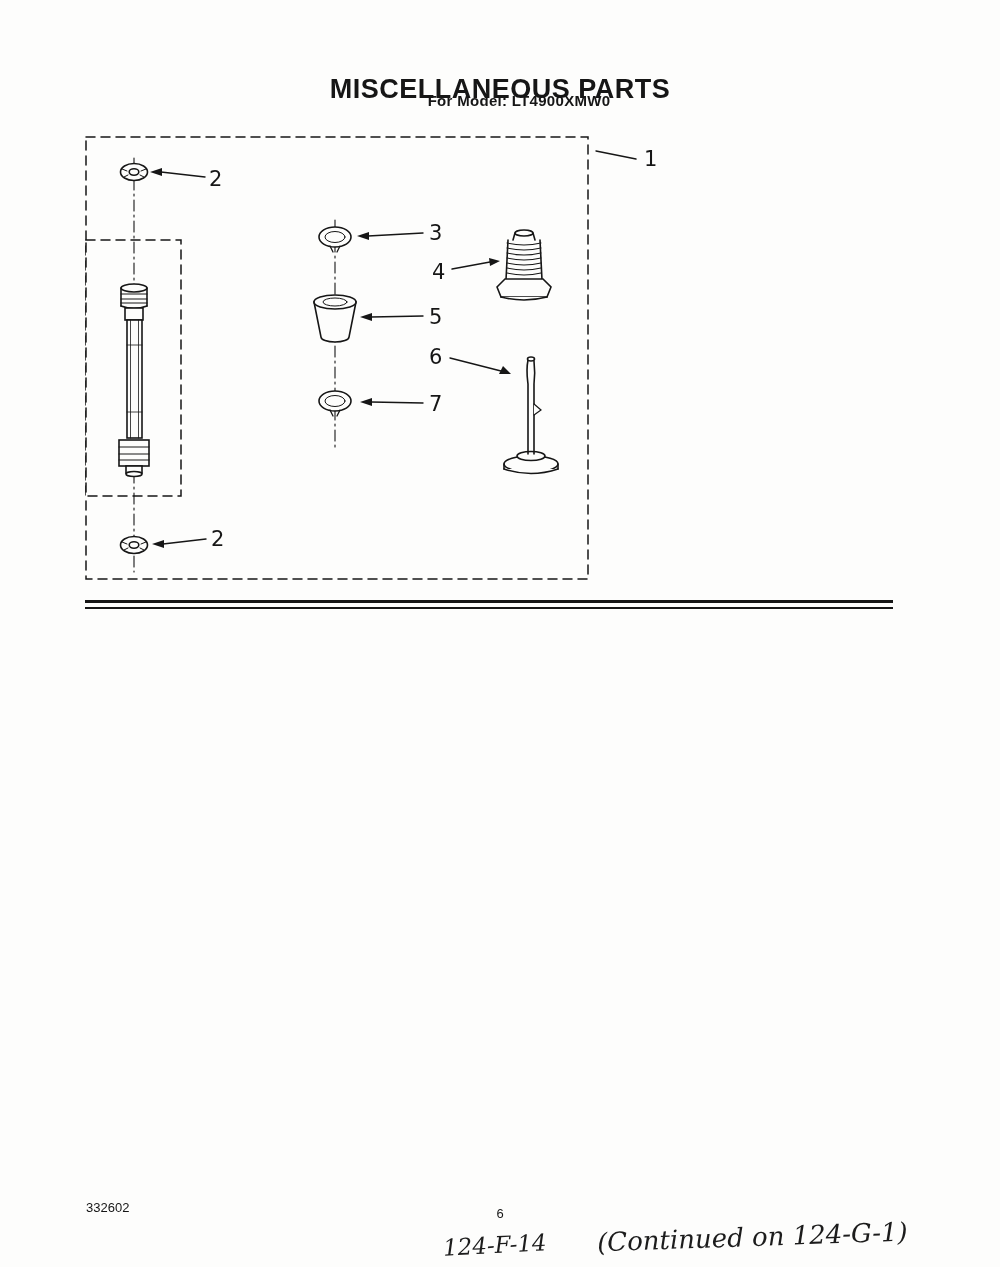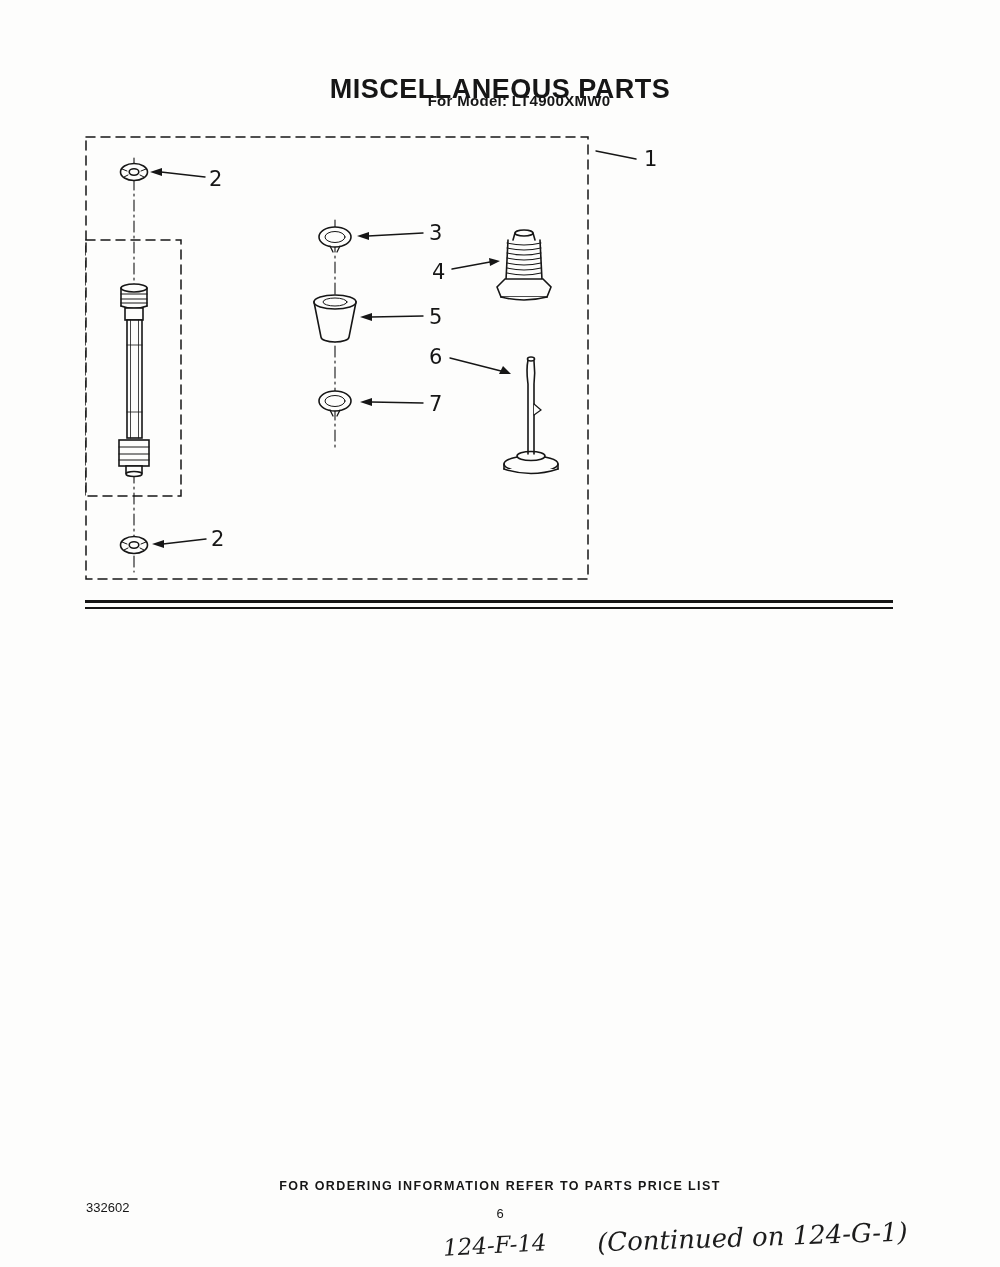--- a/index.html
+++ b/index.html
@@ -181,19 +181,18 @@
       <text x="429" y="324">5</text>
       <text x="429" y="364">6</text>
       <text x="429" y="411">7</text>
       <text x="211" y="546">2</text>
     </g>
   </svg>
 
   <div class="rule-thick"></div>
   <div class="rule-thin"></div>
 
-  <div class="ordering-notice">FOR ORDERING INFORMATION REFER TO PARTS PRICE LIST</div>
   <div class="doc-number">332602</div>
   <div class="page-number">6</div>
   <div class="handwritten hand-left">124-F-14</div>
   <div class="handwritten hand-right">(Continued on 124-G-1)</div>
 
 </div>
 
 </body></html>

